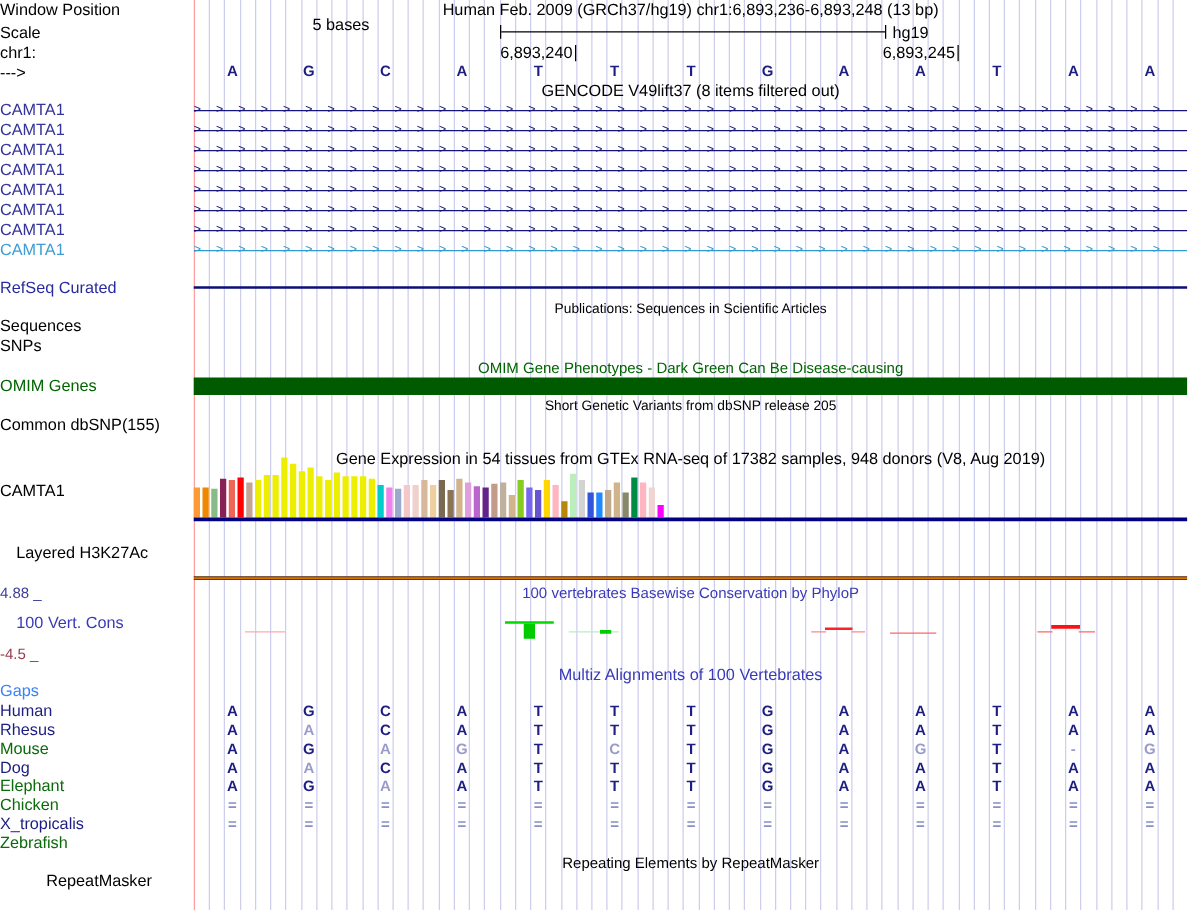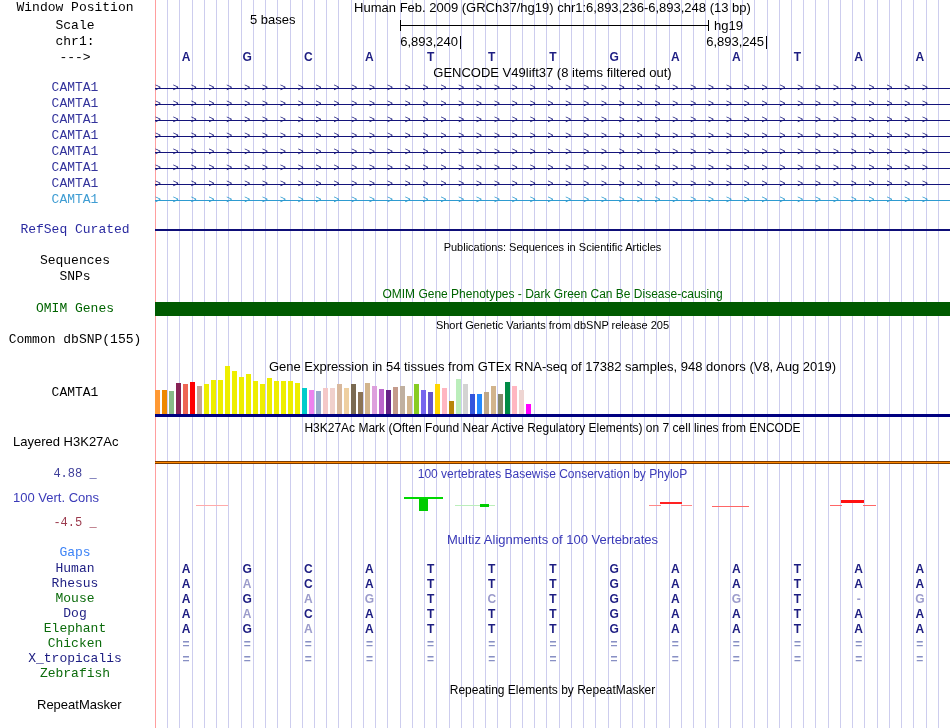--- a/index.html
+++ b/index.html
@@ -1,21 +1,21 @@
 <!DOCTYPE html>
 <html><head>
 <meta charset="utf-8">
 <style>
   html,body{margin:0;padding:0;background:#fff;}
   #screen{position:relative;width:950px;height:728px;background:#fff;overflow:hidden;
           font-family:"Liberation Sans","DejaVu Sans",sans-serif;}
   .grid{position:absolute;top:0;width:1px;height:728px;background:#CDCDEE;}
   .marginline{position:absolute;top:0;left:155px;width:1px;height:728px;background:#FF9E9E;}
   .lbl{position:absolute;font-size:13px;line-height:14px;color:#000;white-space:nowrap;}
-  .lbl-r{left:0;width:150px;text-align:center;font-family:Liberation Mono, monospace;}
+  .lbl-r{left:0;width:150px;text-align:left;}
   .title{position:absolute;left:155px;width:795px;text-align:center;line-height:14px;color:#000;white-space:nowrap;}
   .t-sm{font-size:11px;} .t-md{font-size:12px;} .t-lg{font-size:13px;}
   .blue{color:#3A3AB8;} .green{color:#006400;}
   .camta-dark{color:#34349C;} .camta-light{color:#3F9DD3;}
   .sp-navy{color:#1D1D82;} .sp-green{color:#0B6B0B;} .sp-orange{color:#3b82f6;}
   .baserow-cell,.mz-cell{position:absolute;width:62px;text-align:center;font-size:12px;
       font-weight:bold;line-height:14px;color:#1D1D82;}
   .mz-light{color:#9B9BCB;} .mz-eq{color:#8890C4;font-weight:bold;}
   .generow{position:absolute;left:155px;width:795px;height:16px;overflow:hidden;}
   .generow .gl{position:absolute;left:0;top:8px;width:795px;height:1px;}
@@ -247,21 +247,20 @@
       <div class="bar" style="left: 329px; height: 22px; background: rgb(192, 168, 136);"></div>
       <div class="bar" style="left: 336px; height: 28px; background: rgb(210, 180, 140);"></div>
       <div class="bar" style="left: 343px; height: 20px; background: rgb(136, 136, 107);"></div>
       <div class="bar" style="left: 350px; height: 32px; background: rgb(0, 139, 69);"></div>
       <div class="bar" style="left: 357px; height: 28px; background: rgb(255, 182, 193);"></div>
       <div class="bar" style="left: 364px; height: 24px; background: rgb(238, 213, 210);"></div>
       <div class="bar" style="left: 371px; height: 10px; background: rgb(255, 0, 255);"></div>
     </div>
   <div style="position:absolute;left:155px;top:414px;width:795px;height:3px;background:#000080"></div>
 
-  <div class="title t-md" style="top:421px">H3K27Ac Mark (Often Found Near Active Regulatory Elements) on 7 cell lines from ENCODE</div>
   <div class="lbl" style="left:13px;top:435px">Layered H3K27Ac</div>
   <div style="position:absolute;left:155px;top:461px;width:795px;height:3px;background:linear-gradient(#3A1600,#FF8800,#3A1600)"></div>
 
   <div class="lbl lbl-r" style="top:467px;font-size:12px;color:#3D3D99">4.88 _</div>
   <div class="title t-md blue" style="top:467px">100 vertebrates Basewise Conservation by PhyloP</div>
   <div class="lbl" style="left:13px;top:491px;color:#3A3AB8">100 Vert. Cons</div>
   <div class="lbl lbl-r" style="top:516px;font-size:12px;color:#9B3A4D">-4.5 _</div>
   <div id="cons-marks">
       <div class="consmark" style="left: 196px; top: 505px; width: 32px; height: 1px; background: rgb(255, 170, 170);"></div>
       <div class="consmark" style="left: 404px; top: 497px; width: 39px; height: 2px; background: rgb(0, 216, 0);"></div>

